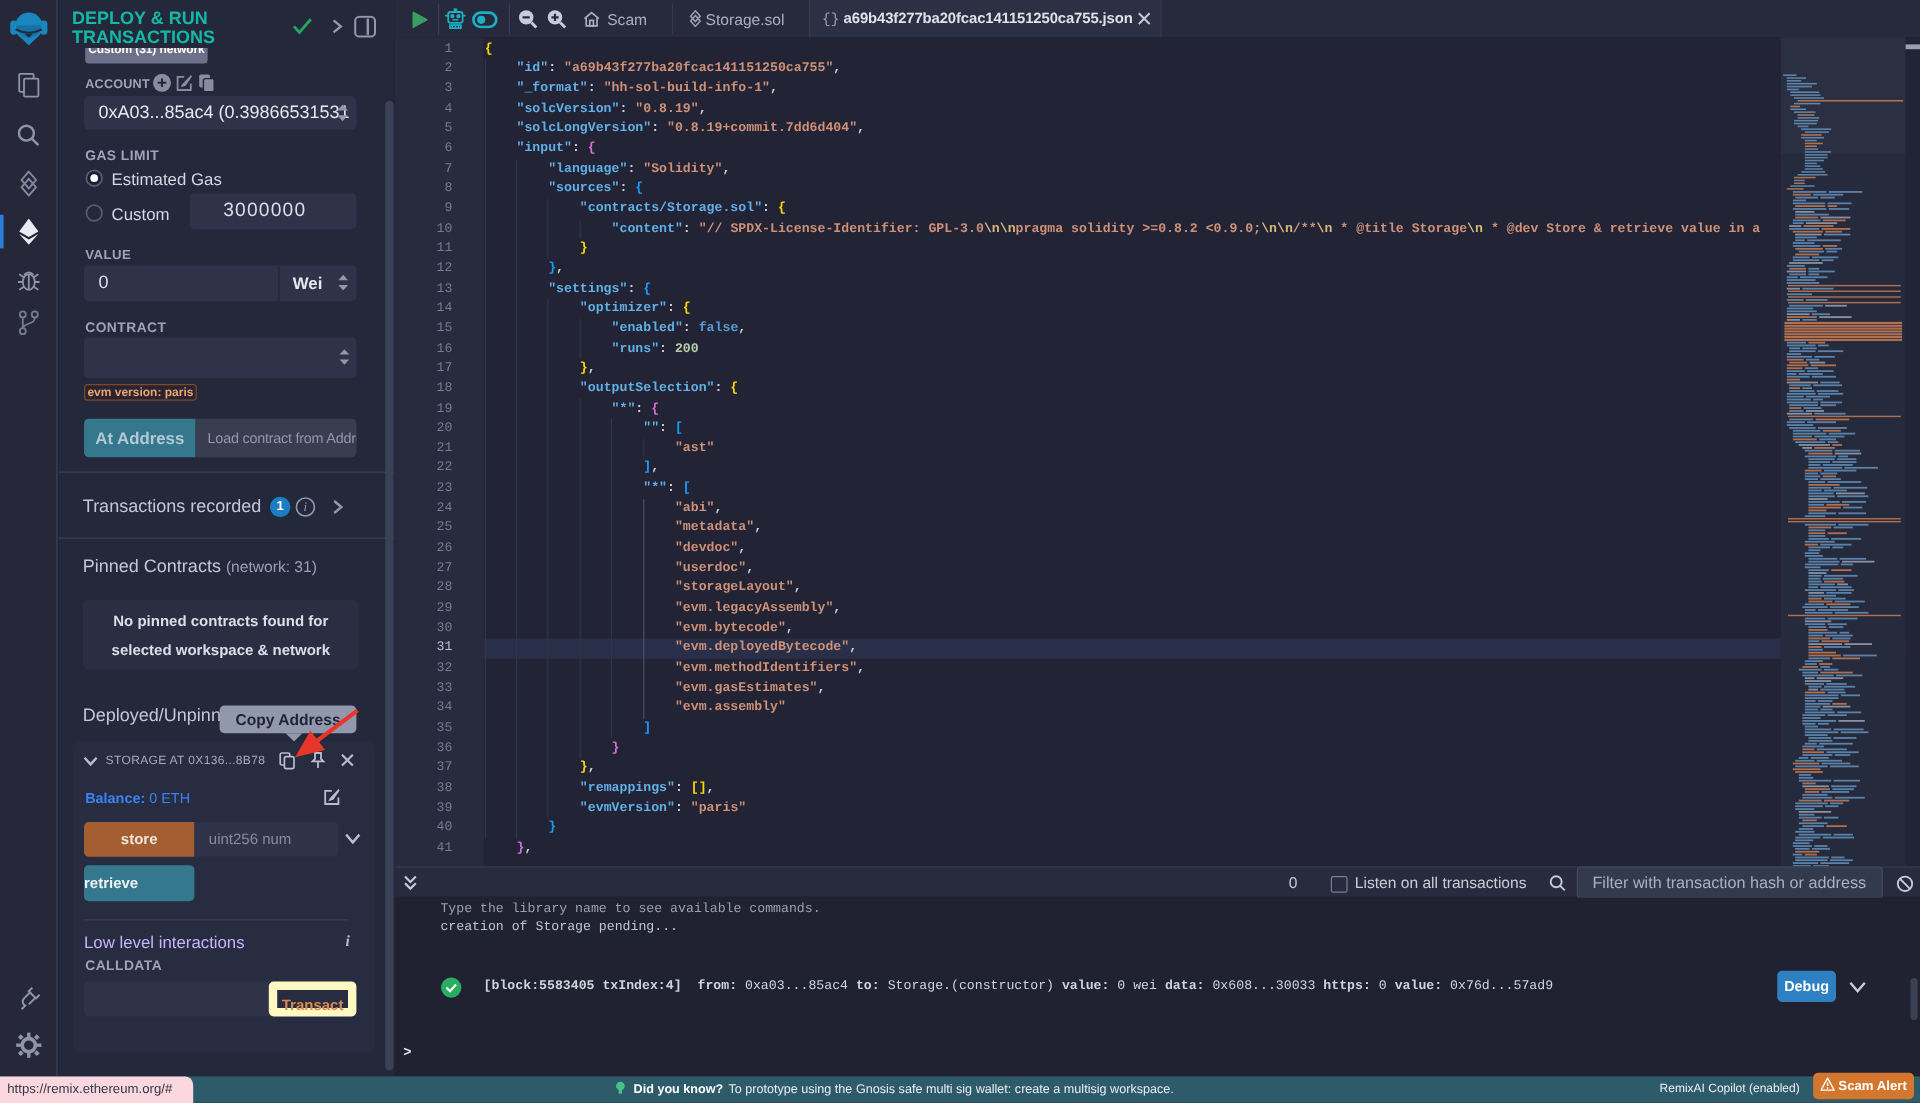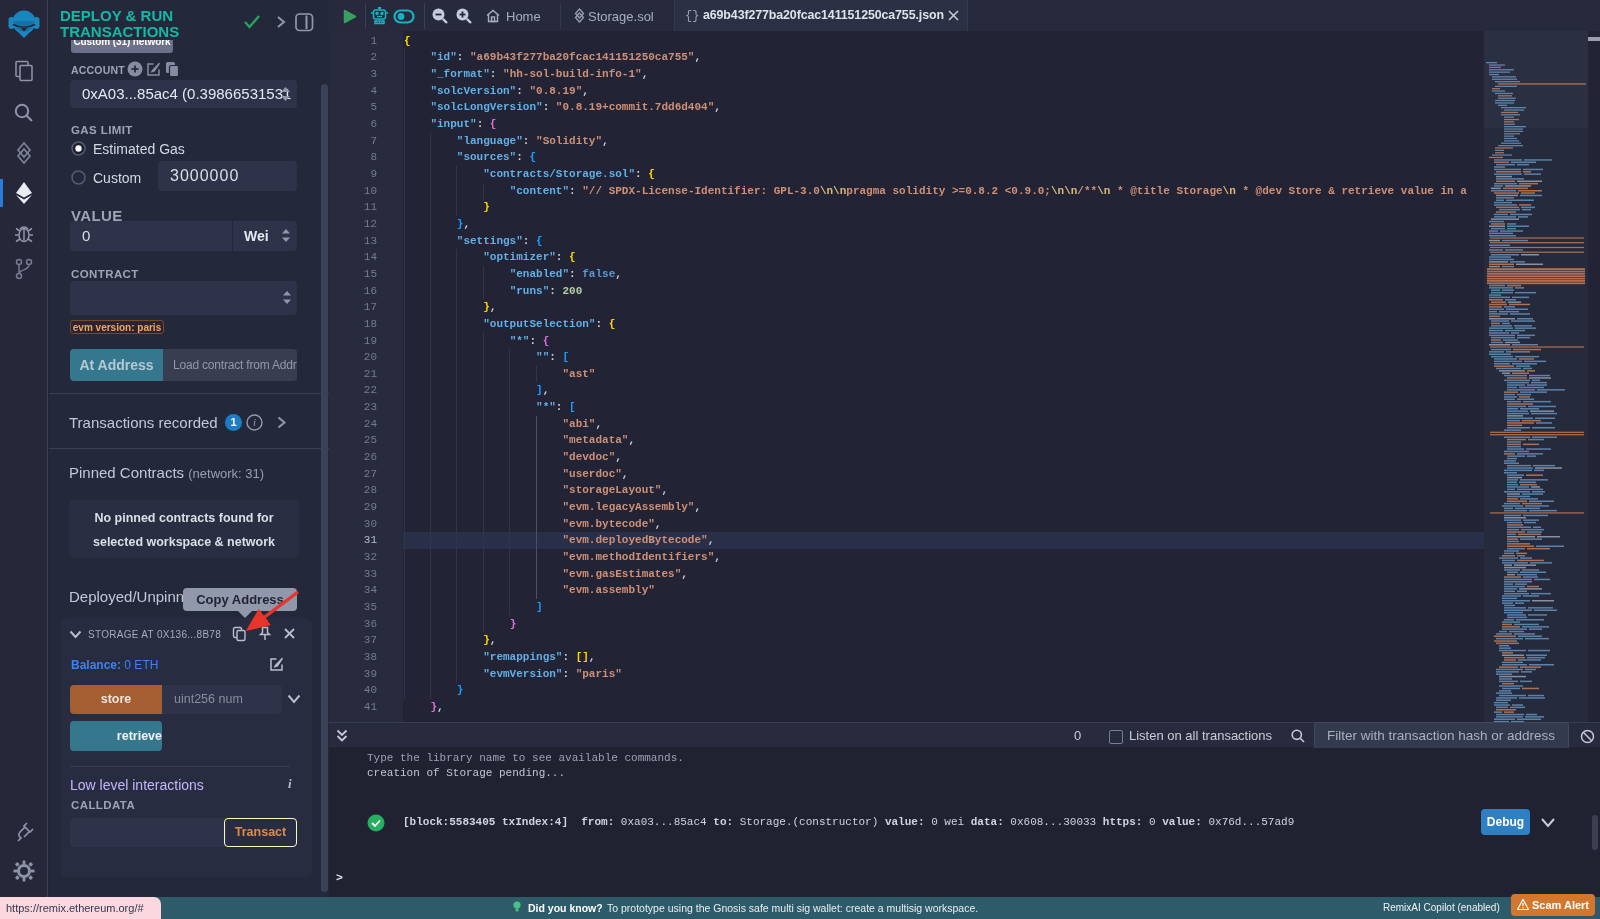--- a/index.html
+++ b/index.html
@@ -133,23 +133,23 @@
 <div class="a" style="left:71px;top:124px;color:#9fa3b8;font-size:11.5px;font-weight:bold;letter-spacing:.4px">GAS LIMIT</div>
 <svg class="a" style="left:71px;top:141px" width="15" height="15" viewBox="0 0 15 15">
     <circle cx="7.5" cy="7.5" r="6.5" fill="#1b1e2e" stroke="#555b72" stroke-width="1.5"></circle>
     <circle cx="7.5" cy="7.5" r="3.2" fill="#fff"></circle>
   </svg>
 <div class="a" style="left:93px;top:141px;color:#d5d8e2;font-size:14px">Estimated Gas</div>
 <svg class="a" style="left:71px;top:170px" width="15" height="15" viewBox="0 0 15 15">
     <circle cx="7.5" cy="7.5" r="6.5" fill="none" stroke="#555b72" stroke-width="1.5"></circle>
   </svg>
 <div class="a" style="left:93px;top:170px;color:#d5d8e2;font-size:14px">Custom</div>
-<div class="a" style="left:158px;top:161px;width:139px;height:30px;background:#2e3349;border-radius:4px;color:#dcdfe8;font-size:16px;letter-spacing:1px;line-height:30px;padding-left:12px">3000000</div>
-
-<div class="a" style="left:71px;top:207px;color:#9fa3b8;font-size:15px;font-weight:bold;letter-spacing:.4px">VALUE</div>
+<div class="a" style="left:158px;top:161px;width:139px;height:30px;background:#2e3349;border-radius:4px;color:#dcdfe8;font-size:16px;letter-spacing:1px;line-height:30px;padding-left:28px">3000000</div>
+
+<div class="a" style="left:71px;top:207px;color:#9fa3b8;font-size:11px;font-weight:bold;letter-spacing:.4px">VALUE</div>
 <div class="a" style="left:70px;top:221px;width:162px;height:30px;background:#2e3349;border-radius:4px 0 0 4px;color:#dcdfe8;font-size:15px;line-height:30px;padding-left:12px">0</div>
 <div class="a" style="left:232px;top:221px;width:65px;height:30px;background:#2e3349;border-radius:0 4px 4px 0;border-left:1px solid #242639;color:#e6e8f0;font-size:14px;font-weight:bold;line-height:30px;padding-left:11px">Wei</div>
 <svg class="a" style="left:281px;top:229px" width="10" height="13" viewBox="0 0 10 13">
     <g fill="#9298ac">
       <path d="M5 0 L9 4.5 H1 Z"></path>
       <path d="M5 13 L9 8.5 H1 Z"></path>
     </g>
   </svg>
 
 <div class="a" style="left:71px;top:268px;color:#9fa3b8;font-size:11.5px;font-weight:bold;letter-spacing:.4px">CONTRACT</div>
@@ -209,27 +209,27 @@
     <g fill="none" stroke="#b9bece" stroke-width="1.5">
       <path d="M13 8.5 V14 H2 V3 h5.5"></path>
       <path d="M6.5 9.5 L13.5 2.2 L8.3 9.9 l-2.3 .6 z" fill="#b9bece"></path>
     </g>
   </svg>
 <div class="a" style="left:70px;top:685px;width:92px;height:29px;background:#a55d32;border-radius:4px 0 0 4px;color:#f0e5dc;font-size:12.5px;font-weight:bold;text-align:center;line-height:29px">store</div>
 <div class="a" style="left:162px;top:685px;width:120px;height:29px;background:#2e3349;border-radius:0 4px 4px 0;color:#878ca0;font-size:12.5px;line-height:29px;padding-left:12px">uint256 num</div>
 <svg class="a" style="left:287px;top:694px" width="14" height="10" viewBox="0 0 14 10">
     <polyline points="1.5,1.5 7,8 12.5,1.5" fill="none" stroke="#b9bece" stroke-width="2"></polyline>
   </svg>
-<div class="a" style="left:70px;top:721px;width:92px;height:30px;background:#35788d;border-radius:4px;color:#eef2f6;font-size:12.5px;font-weight:bold;text-align:right;line-height:30px">retrieve</div>
+<div class="a" style="left:70px;top:721px;width:92px;height:30px;background:#35788d;border-radius:4px;color:#eef2f6;font-size:12.5px;font-weight:bold;text-align:left;line-height:30px">retrieve</div>
 <div class="a" style="left:70px;top:766px;width:220px;height:1px;background:#3a3f54"></div>
 <div class="a" style="left:70px;top:777px;color:#c4b5fd;font-size:14px">Low level interactions</div>
 <div class="a" style="left:288px;top:776px;color:#b9bece;font-size:13px;font-weight:bold;font-family:'Liberation Serif',serif;font-style:italic">i</div>
 <div class="a" style="left:71px;top:799px;color:#9fa3b8;font-size:11.5px;font-weight:bold;letter-spacing:.4px">CALLDATA</div>
 <div class="a" style="left:70px;top:818px;width:157px;height:29px;background:#2e3349;border-radius:4px"></div>
-<div class="a" style="left:224px;top:818px;width:73px;height:29px;border:1px solid #fef9c3;border-radius:4px;color:#dc8b4c;font-size:12.5px;font-weight:bold;text-align:center;line-height:27px">Transact</div>
+<div class="a" style="left:224px;top:818px;width:73px;height:29px;border:7px solid #fef9c3;border-radius:4px;color:#dc8b4c;font-size:12.5px;font-weight:bold;text-align:center;line-height:27px">Transact</div>
 <div class="a" style="left:321px;top:84px;width:7px;height:808px;background:#3b4157;border-radius:4px"></div>
 
 <div class="a" style="left:329px;top:0;width:1271px;height:31px;background:#262a3c"></div>
 <svg class="a" style="left:343px;top:9px" width="14" height="15" viewBox="0 0 14 15">
     <path d="M1.5 1.5 L12.5 7.5 L1.5 13.5 Z" fill="#3a9e63" stroke="#3a9e63" stroke-width="1.5" stroke-linejoin="round"></path>
   </svg>
 <div class="a" style="left:365px;top:3px;width:1px;height:26px;background:#3a3f55"></div>
 <svg class="a" style="left:370px;top:7px" width="19" height="19" viewBox="0 0 19 19">
     <g fill="none" stroke="#1cb0c3" stroke-width="1.5">
       <rect x="3.5" y="3" width="12" height="9" rx="2"></rect>
@@ -260,21 +260,21 @@
     <line x1="6.5" y1="3.5" x2="6.5" y2="9.5" stroke="#262a3c" stroke-width="1.8"></line>
     <line x1="10.8" y1="10.8" x2="15" y2="15" stroke="#c6cbdd" stroke-width="2.4"></line>
   </svg>
 <svg class="a" style="left:486px;top:9px" width="14" height="14" viewBox="0 0 14 14">
     <g fill="none" stroke="#a9aec0" stroke-width="1.4">
       <path d="M1 6.5 L7 1.5 L13 6.5"></path>
       <path d="M2.5 5.5 V12.5 H11.5 V5.5"></path>
       <rect x="5.5" y="8" width="3" height="4.5"></rect>
     </g>
   </svg>
-<div class="a" style="left:506px;top:8.5px;color:#a9aec0;font-size:13px">Home</div>
+<div class="a" style="left:506px;top:8.5px;color:#a9aec0;font-size:13px">Scam</div>
 <div class="a" style="left:560px;top:3px;width:1px;height:26px;background:#343950"></div>
 <svg class="a" style="left:574px;top:8px" width="11" height="15" viewBox="0 0 11 15">
     <g fill="none" stroke="#9ba0b2" stroke-width="1.3">
       <path d="M5.5 1 L9.5 5.5 L5.5 10 L1.5 5.5 Z"></path>
       <path d="M5.5 5 L9.5 9.5 L5.5 14 L1.5 9.5 Z"></path>
     </g>
   </svg>
 <div class="a" style="left:588px;top:8.5px;color:#a9aec0;font-size:13px">Storage.sol</div>
 <div class="a" style="left:674px;top:0;width:1px;height:31px;background:#343950"></div>
 <div class="a" style="left:675px;top:0;width:292px;height:31px;background:#2b3044"></div>

